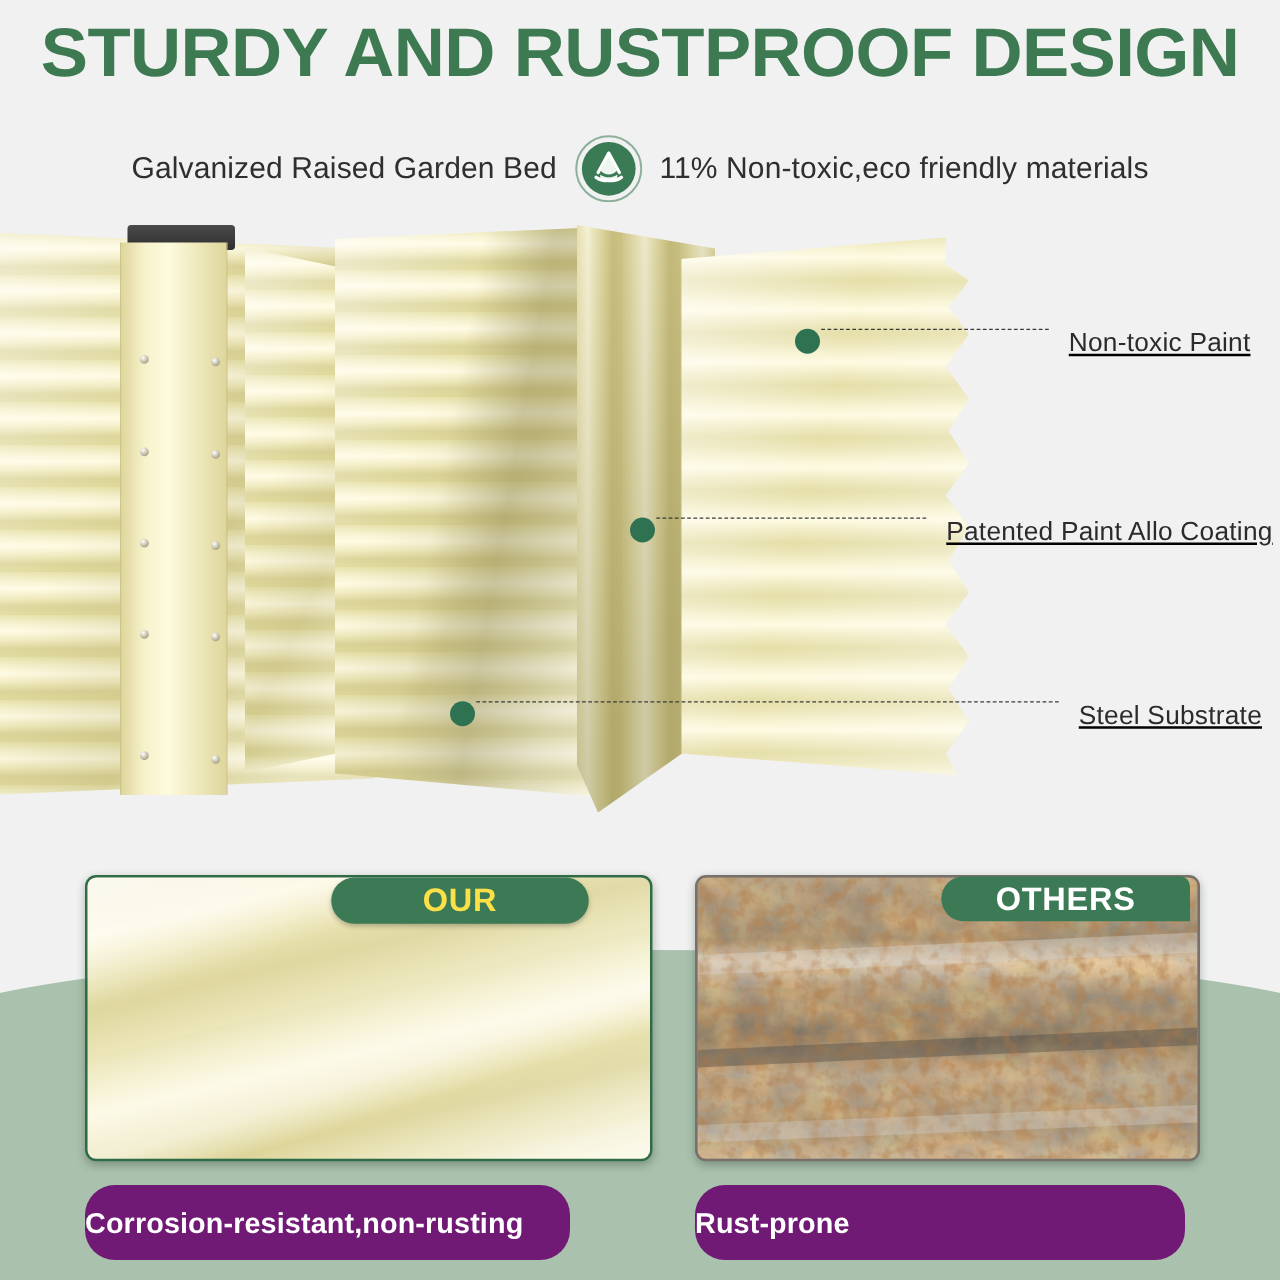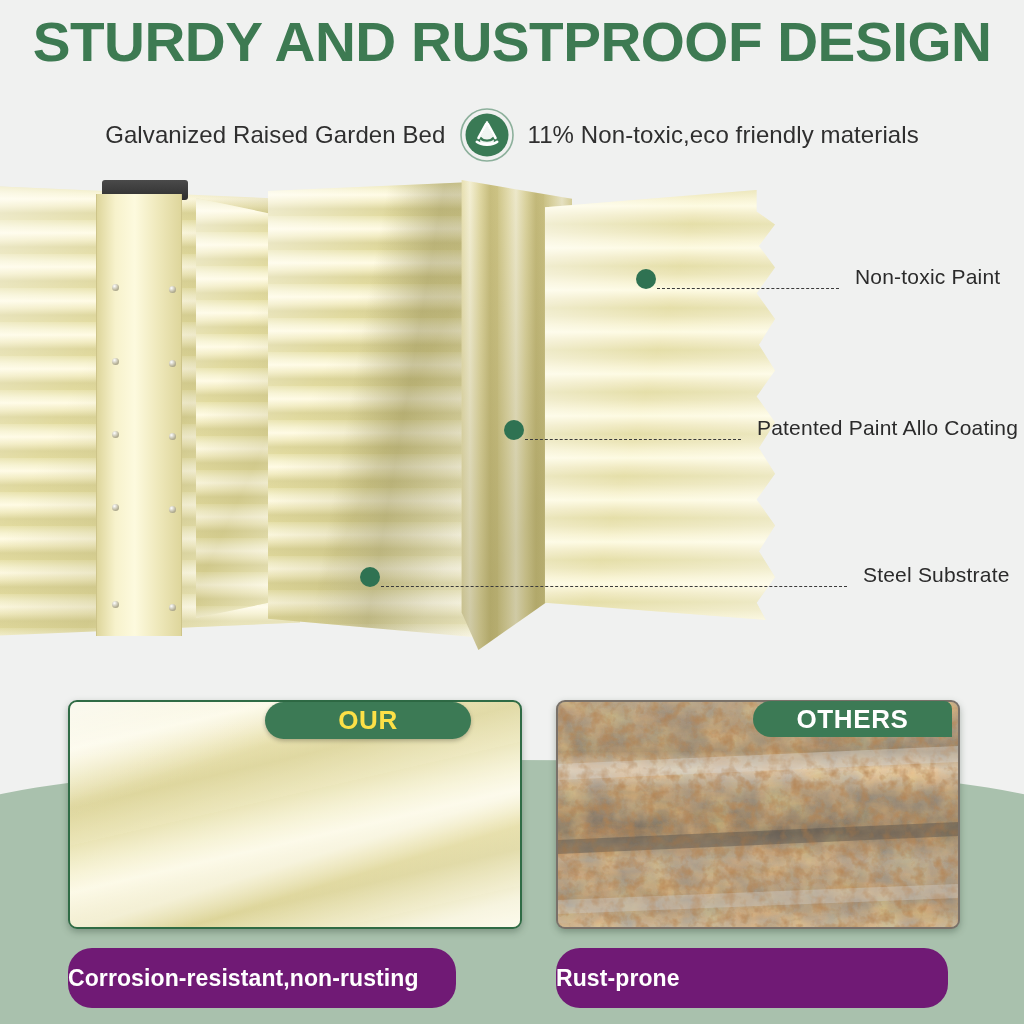--- a/index.html
+++ b/index.html
@@ -87,21 +87,21 @@
     background:linear-gradient(115deg,rgba(255,255,255,.50) 0%,rgba(255,255,255,0) 34%,rgba(160,150,80,.22) 58%,rgba(255,255,255,.30) 86%);
     pointer-events:none;
   }
   .shadeL{
     position:absolute;inset:0;
     background:linear-gradient(100deg,rgba(120,112,55,.00) 42%,rgba(120,112,55,.30) 62%,rgba(120,112,55,.05) 100%);
     pointer-events:none;
   }
 
   
-  .callout{position:absolute;height:26px;display:flex;align-items:flex-end;}
+  .callout{position:absolute;height:26px;display:flex;align-items:flex-start;text-decoration:underline;}
   .dot{width:20px;height:20px;border-radius:50%;background:#2f7252;flex:0 0 auto;box-shadow:0 0 0 0 rgba(0,0,0,0);}
   .dash{height:0;border-top:1.6px dashed #3a3a3a;flex:0 0 auto;margin-left:1px;}
   .clabel{font-size:21px;color:#2b2b2b;white-space:nowrap;margin-left:16px;letter-spacing:.2px;}
 
   
   #band{
     position:absolute;left:-60px;top:760px;width:1144px;height:330px;
     background:#a9c1ad;
     border-radius:50% 50% 0 0 / 62px 62px 0 0;
   }

